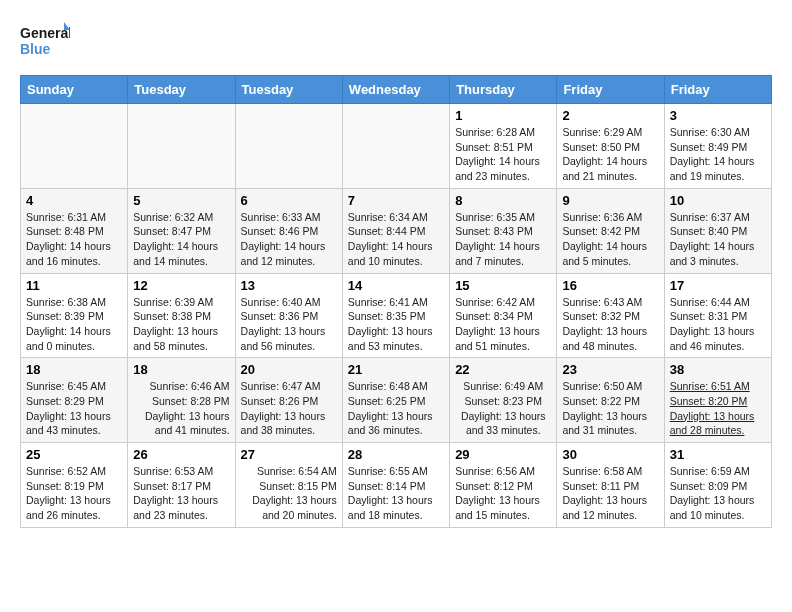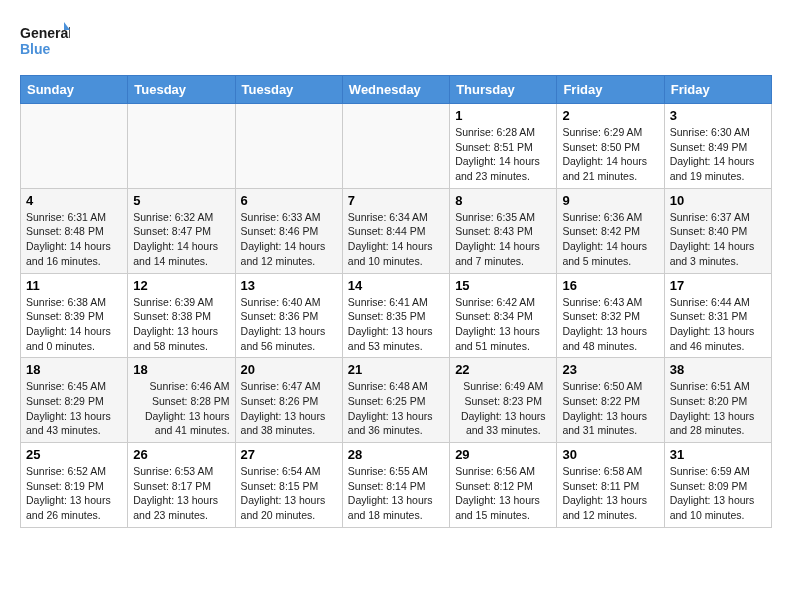--- a/index.html
+++ b/index.html
@@ -251,41 +251,41 @@
 Daylight: 13 hours and 33 minutes.</div>
         </td>
         <td>
           <span class="day-num">23</span>
           <div class="cell-text" style="white-space: pre-line;">Sunrise: 6:50 AM
 Sunset: 8:22 PM
 Daylight: 13 hours and 31 minutes.</div>
         </td>
         <td>
           <span class="day-num">38</span>
-          <div class="cell-text" style="white-space: pre-line;">Sunrise: 6:51 AM
+          <div class="cell-text" style="white-space: pre-line; text-decoration: underline;">Sunrise: 6:51 AM
 Sunset: 8:20 PM
 Daylight: 13 hours and 28 minutes.</div>
         </td>
       </tr>
       <tr>
         <td>
           <span class="day-num">25</span>
           <div class="cell-text" style="white-space: pre-line;">Sunrise: 6:52 AM
 Sunset: 8:19 PM
 Daylight: 13 hours and 26 minutes.</div>
         </td>
         <td>
           <span class="day-num">26</span>
           <div class="cell-text" style="white-space: pre-line;">Sunrise: 6:53 AM
 Sunset: 8:17 PM
 Daylight: 13 hours and 23 minutes.</div>
         </td>
         <td>
           <span class="day-num">27</span>
-          <div class="cell-text" style="white-space: pre-line;">Sunrise: 6:54 AM
+          <div class="cell-text" style="white-space: pre-line; text-align: right;">Sunrise: 6:54 AM
 Sunset: 8:15 PM
 Daylight: 13 hours and 20 minutes.</div>
         </td>
         <td>
           <span class="day-num">28</span>
           <div class="cell-text" style="white-space: pre-line;">Sunrise: 6:55 AM
 Sunset: 8:14 PM
 Daylight: 13 hours and 18 minutes.</div>
         </td>
         <td>

